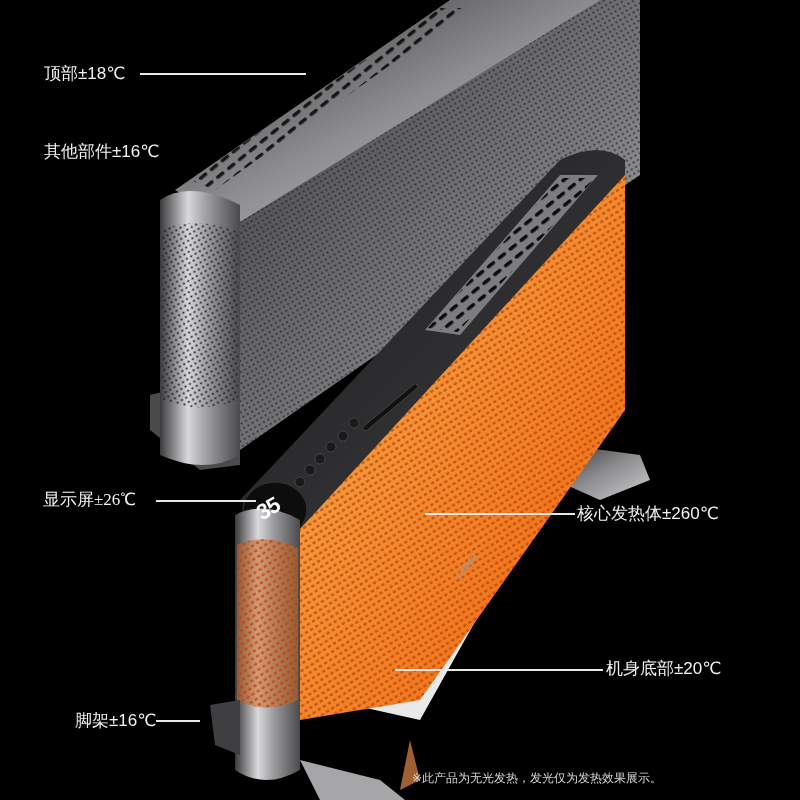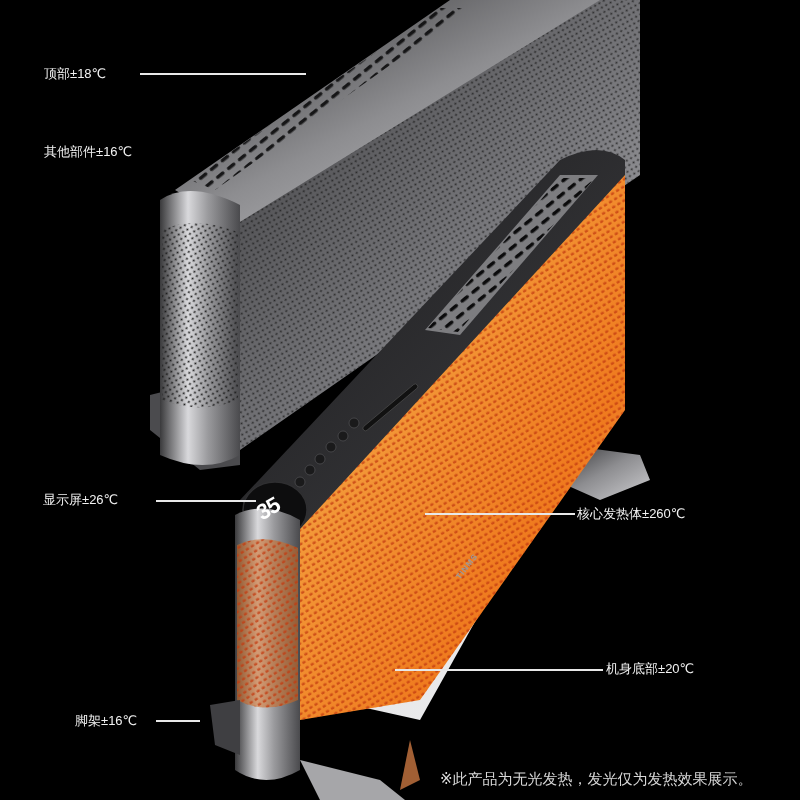--- a/index.html
+++ b/index.html
@@ -1,25 +1,25 @@
 <!DOCTYPE html>
 <html><head>
 <meta charset="utf-8">
 <style>
   html, body { margin: 0; padding: 0; background: #000; }
   body { width: 800px; height: 800px; position: relative; overflow: hidden;
          font-family: "Liberation Sans", "DejaVu Sans", sans-serif; color: #fff; }
   .stage { position: absolute; inset: 0; }
   svg.art { position: absolute; left: 0; top: 0; width: 800px; height: 800px; }
 
-  .label { position: absolute; font-size: 13px; line-height: 20px; white-space: nowrap;
+  .label { position: absolute; font-size: 17px; line-height: 20px; white-space: nowrap;
            color: #f2f2f2; letter-spacing: 0px; font-weight: 500; }
   .leader { position: absolute; height: 1.5px; background: #e8e8e8; }
 
-  .disclaimer { position: absolute; left: 440px; top: 770px; font-size: 15px;
+  .disclaimer { position: absolute; left: 412px; top: 770px; font-size: 12px;
                 color: #d8d8d8; white-space: nowrap; }
 </style>
 </head>
 <body>
 
 <div class="stage">
   <svg class="art" viewBox="0 0 800 800">
     <defs>
       <linearGradient id="metalTop" x1="0" y1="0" x2="1" y2="1">
         <stop offset="0" stop-color="#2a2a2c"></stop>
@@ -124,21 +124,21 @@
               transform:rotate(-30deg); letter-spacing:-1px;">35</div>
 
   <div style="position:absolute; left:452px; top:562px; font-size:8px; color:#9a9a9c; letter-spacing:1px;
               transform:rotate(-52deg); font-weight:bold;">TINMS</div>
 
   <div class="label" style="left:44px; top:64px;">顶部±18℃</div>
   <div class="leader" style="left:140px; top:73px; width:166px;"></div>
 
   <div class="label" style="left:44px; top:142px;">其他部件±16℃</div>
 
-  <div class="label" style="left:43px; top:490px;">显示屏±26℃</div>
+  <div class="label" style="left:43px; top:490px;font-family:Liberation Serif, serif;">显示屏±26℃</div>
   <div class="leader" style="left:156px; top:500px; width:100px;"></div>
 
   <div class="label" style="left:577px; top:504px;">核心发热体±260℃</div>
   <div class="leader" style="left:425px; top:513px; width:150px;"></div>
 
   <div class="label" style="left:606px; top:659px;">机身底部±20℃</div>
   <div class="leader" style="left:395px; top:669px; width:208px;"></div>
 
   <div class="label" style="left:75px; top:711px;">脚架±16℃</div>
   <div class="leader" style="left:156px; top:720px; width:44px;"></div>

